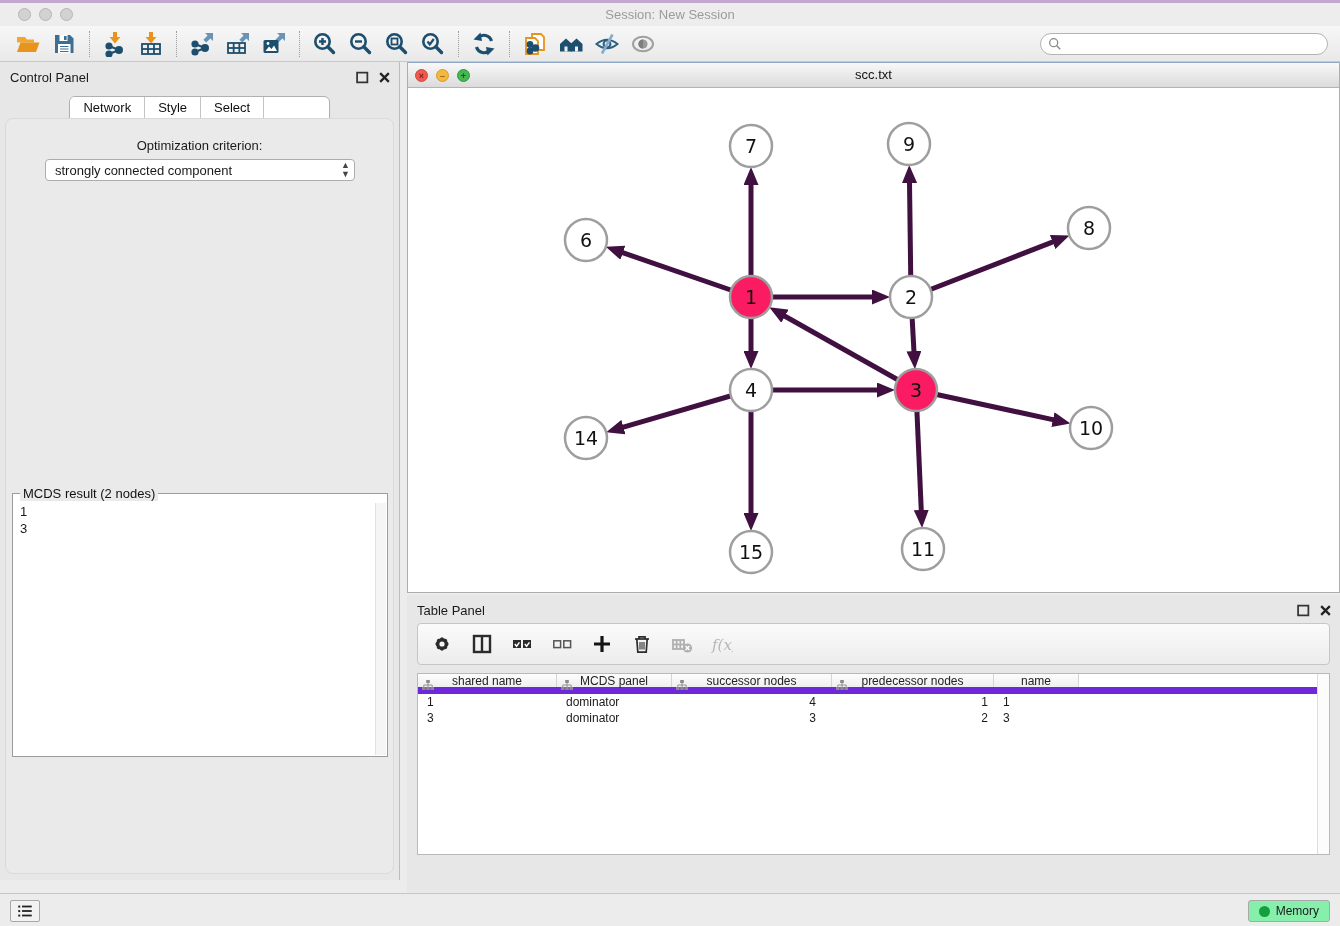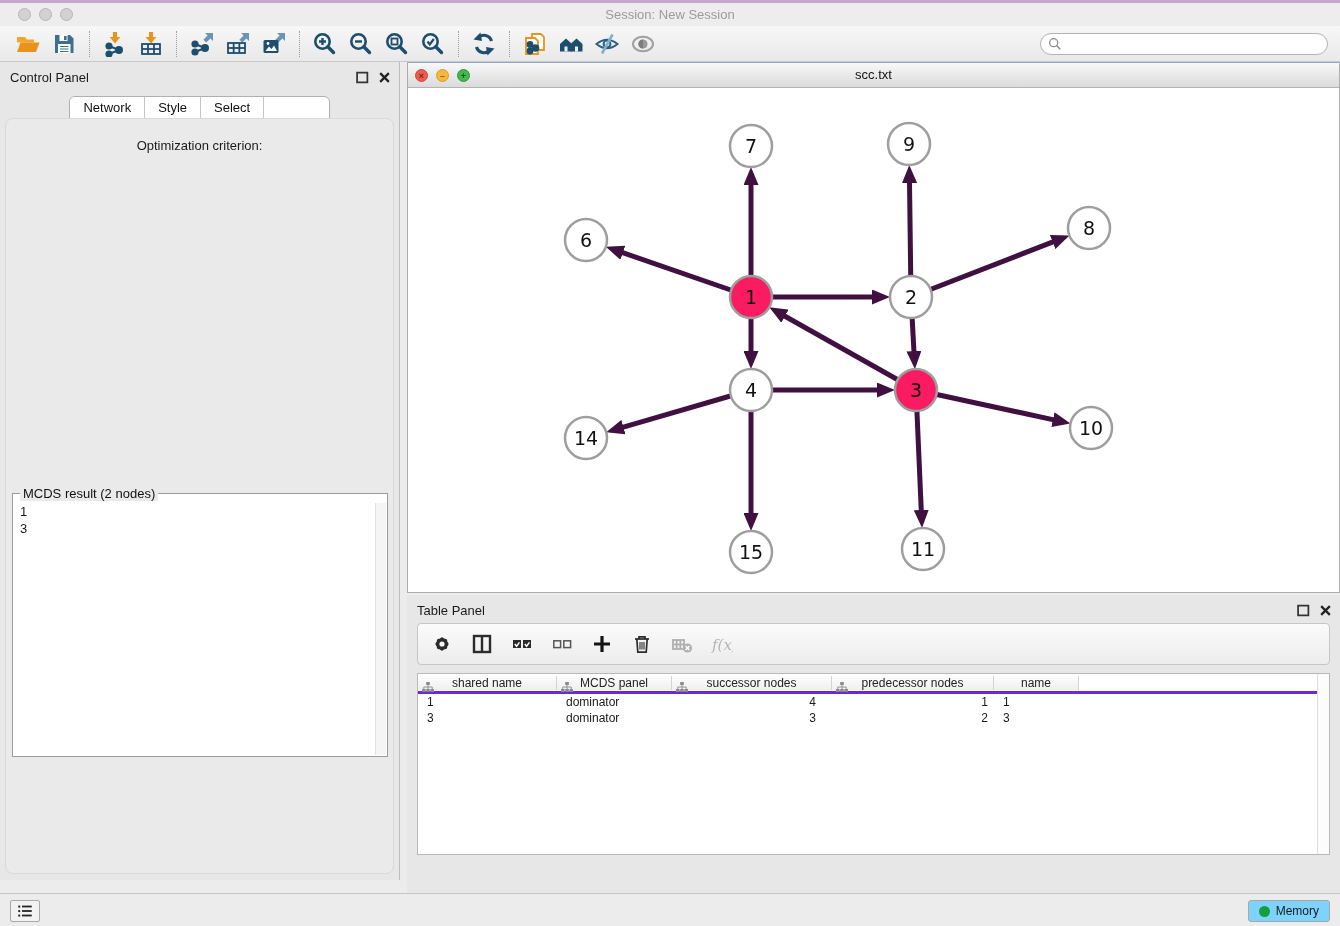--- a/index.html
+++ b/index.html
@@ -73,34 +73,34 @@
   .nw-canvas { position:absolute; left:0; right:0; top:25px; bottom:0; background:#fff; }
 
   
   #table-panel { position:absolute; left:407px; top:595px; width:933px; height:298px; background:#e7e7e7; }
   .tp-toolbar { position:absolute; left:10px; right:10px; top:28px; height:42px;
                 background:linear-gradient(#fbfbfb,#ececec); border:1px solid #c6c6c6; border-radius:4px;
                 display:flex; align-items:center; padding-left:12px; gap:16px; }
   .tp-icon { width:24px; height:24px; display:flex; align-items:center; justify-content:center; cursor:default; }
   .tp-icon svg { width:22px; height:22px; }
   .tp-table { position:absolute; left:10px; right:10px; top:78px; height:182px; background:#fff; border:1px solid #b9b9b9; }
-  .tbl-header { display:flex; height:20px; border-bottom:3px solid #6d28d9;align-items:center; }
+  .tbl-header { display:flex; height:20px; border-bottom:7px solid #6d28d9; }
   .th { position:relative; background:linear-gradient(#fdfdfd,#efefef); border-right:1px solid #d4d4d4;
         font-size:12px; display:flex; align-items:center; justify-content:center; color:#222; cursor:default; }
   .th .th-icon { position:absolute; left:4px; top:5px; }
   .tbl-row { display:flex; height:16px; font-size:12px; align-items:center; }
   .td { overflow:hidden; white-space:nowrap; }
   .tbl-scroll { position:absolute; right:0; top:0; bottom:0; width:12px; background:#fcfcfc; border-left:1px solid #ddd; }
   .tp-tabs { position:absolute; bottom:7px; left:0; width:100%; display:flex; justify-content:center; }
 
   
   #status-bar { position:absolute; left:0; right:0; top:893px; bottom:0; background:#ececec; border-top:1px solid #c6c6c6; }
   .sb-list-btn { position:absolute; left:10px; top:6px; width:30px; height:22px; background:#f2f2f2;
                  border:1px solid #a8a8a8; border-radius:2px; display:flex; align-items:center; justify-content:center; cursor:default; }
-  .memory-btn { position:absolute; right:10px; top:6px; height:22px; padding:0 10px; background:#7dd3fc;
+  .memory-btn { position:absolute; right:10px; top:6px; height:22px; padding:0 10px; background:#86efac;
                 border:1px solid #a8a8a8; border-radius:3px; display:flex; align-items:center; gap:6px; font-size:12px; cursor:default; }
   .mem-dot { width:11px; height:11px; border-radius:50%; background:#149e3d; }
 </style>
 </head>
 <body>
 
 <div class="top-strip"></div>
 
 <div class="titlebar">
   <div class="tl-dots">
@@ -289,20 +289,27 @@
   <div class="cp-tabs">
       <div class="segmented" id="cp-tabbar">
         <div class="segment">Network</div>
         <div class="segment">Style</div>
         <div class="segment">Select</div>
         <div class="segment active">MCDS</div>
       </div>
     </div>
   <div class="cp-content">
     <div class="opt-label">Optimization criterion:</div>
+    <div class="criterion-select">
+      <span>strongly connected component</span>
+      <span class="sel-arrows">
+          <span>▲</span>
+          <span>▼</span>
+        </span>
+    </div>
     <div class="cp-fieldset">
       <div class="cp-legend">MCDS result (2 nodes)</div>
       <div class="result-text" id="result-text">1
 3</div>
       <div class="result-scroll"></div>
     </div>
   </div>
 </div>
 
 <div id="network-window">

